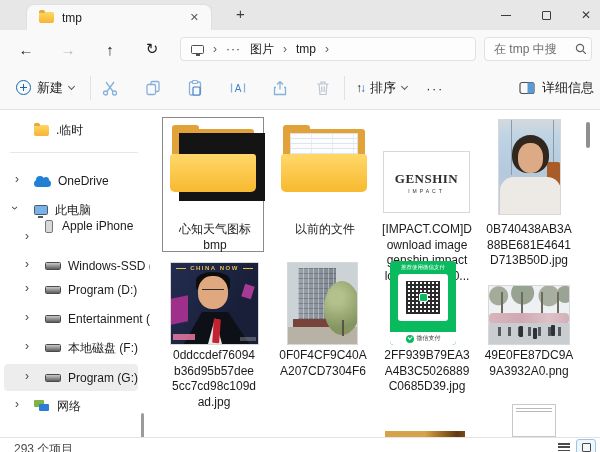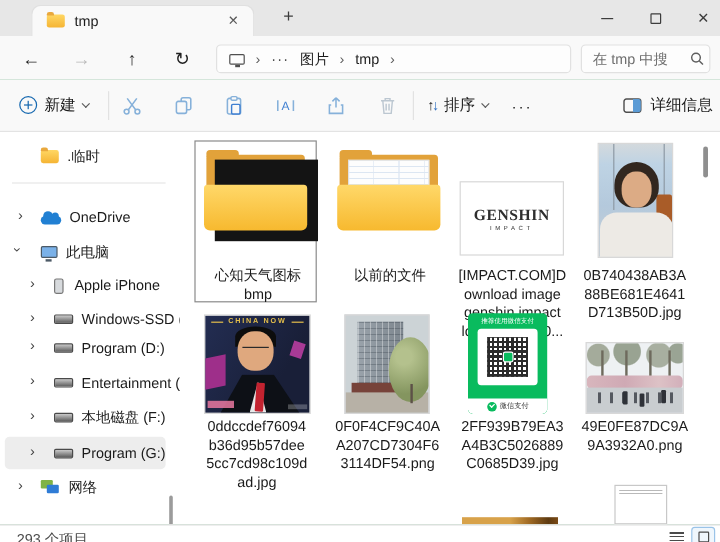--- a/index.html
+++ b/index.html
@@ -310,21 +310,21 @@
       <span style="margin-left:7px;">OneDrive</span>
     </div>
 
     <span class="side-chev open" style="left:13px; top:91px;">›</span>
     <div class="side-row" style="left:34px; top:88px;">
       <span class="pc-icon"></span>
       <span style="margin-left:7px;">此电脑</span>
     </div>
 
     <span class="side-chev" style="left:25px; top:119px;">›</span>
-    <div class="side-row" style="left:45px; top:116px;">
+    <div class="side-row" style="left:45px; top:104px;">
       <span class="phone-icon"></span>
       <span style="margin-left:9px;">Apple iPhone</span>
     </div>
 
     <span class="side-chev" style="left:25px; top:147px;">›</span>
     <div class="side-row" style="left:45px; top:144px;">
       <span class="drive-icon"></span>
       <span style="margin-left:7px; white-space:nowrap;">Windows-SSD (</span>
     </div>
 
@@ -441,21 +441,20 @@
   <div class="thumb building" style="left:287px; top:262px; width:71px; height:83px;">
     <span class="tower"></span>
       <span class="band"></span>
       <span class="ground"></span>
     <span class="tree"></span>
       <span class="trunk"></span>
   </div>
   <div class="flabel" style="left:271px; top:348px;">
     <span>0F0F4CF9C40A</span>
       <span>A207CD7304F6</span>
-    <span>3114DF54.png</span>
   </div>
 
   <div class="thumb qr" style="left:390px; top:261px; width:66px; height:84px; border:none;">
     <span class="qtop">推荐使用微信支付</span>
     <span class="qcard">
       <span class="qcode"></span>
       <span class="qdot"></span>
     </span>
     <span class="qbot">
       <span class="qcheck"></span>

